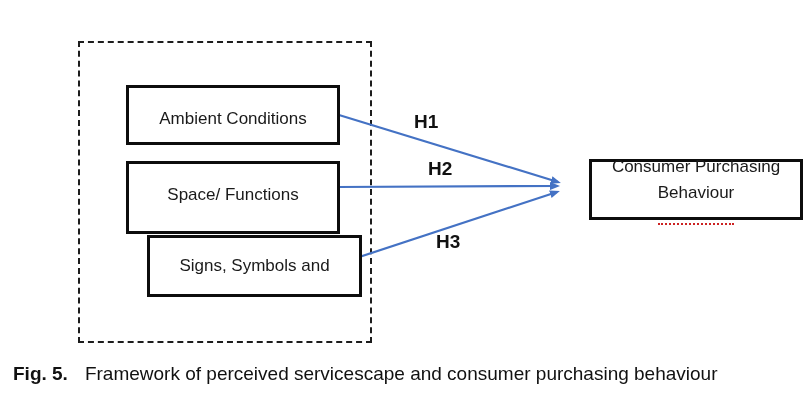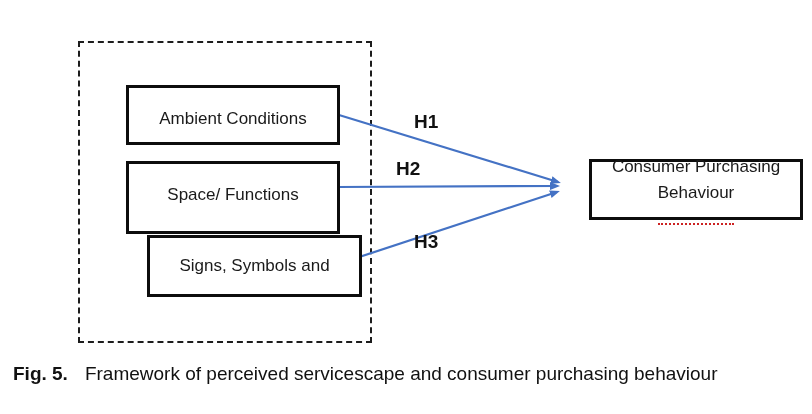--- a/index.html
+++ b/index.html
@@ -68,22 +68,22 @@
     fill: none;
   }
   .h-label {
     position: absolute;
     font-size: 19px;
     font-weight: bold;
     color: #111111;
     line-height: 19px;
   }
   .h-label-1 { left: 414px; top: 112px; text-align: right; }
-  .h-label-2 { left: 396px; top: 159px; }
-  .h-label-3 { left: 414px; top: 232px; text-align: right; }
+  .h-label-2 { left: 428px; top: 159px; }
+  .h-label-3 { left: 436px; top: 232px; text-align: right; }
   .caption {
     position: absolute;
     left: 13px;
     top: 362px;
     font-size: 19px;
     line-height: 24px;
     color: #111111;
     white-space: nowrap;
   }
   .caption .fig-num { font-weight: bold; }

